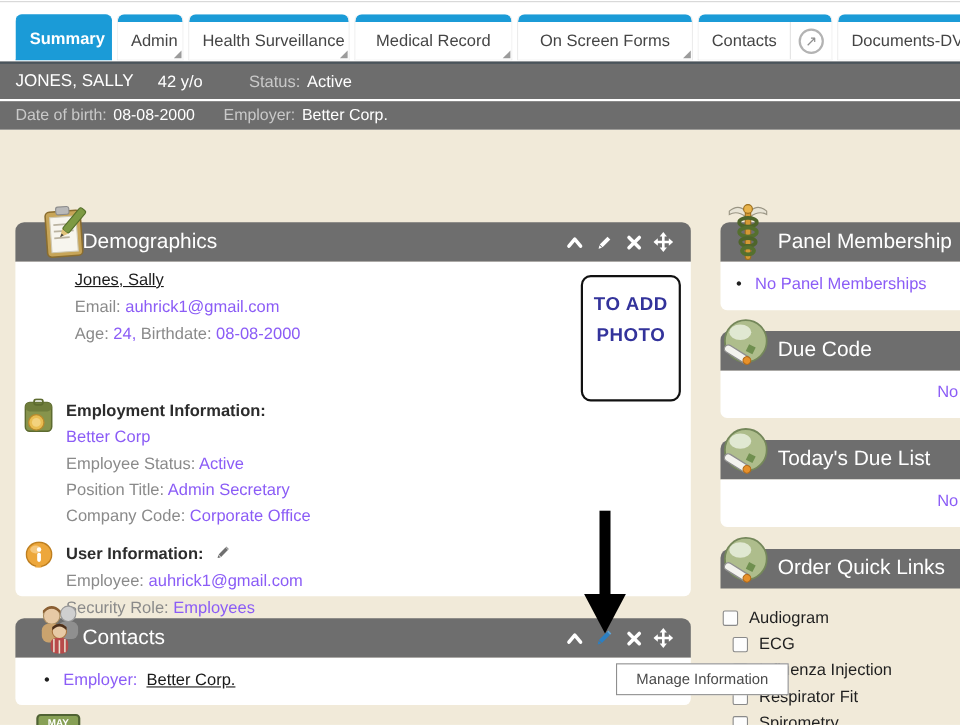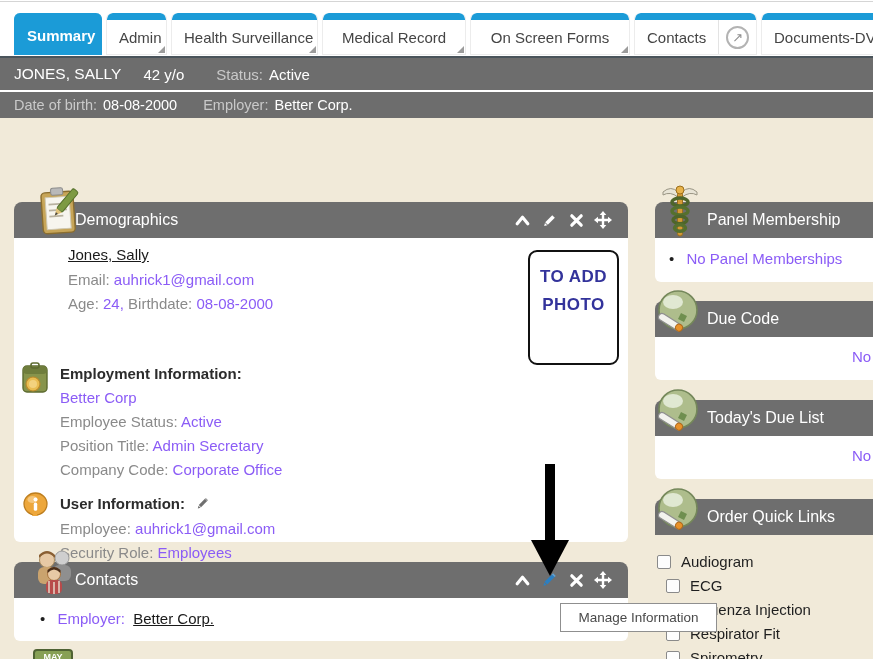--- a/index.html
+++ b/index.html
@@ -29,21 +29,21 @@
           border-top:2px solid #4a545b; display:flex; align-items:center; font-size:15px; }
   .bar2 { position:absolute; left:0; top:92px; width:100%; height:26px; background:#6d6d6d;
           display:flex; align-items:center; font-size:14.5px; }
   .bar-label { color:#c9c9c9; }
   .bar-value { color:#ffffff; }
   
   .content-bg { position:absolute; left:0; top:118px; width:100%; height:541px; background:#f1ead9; }
   .panel { position:absolute; }
   .phead { position:relative; height:36px; background:#6e6e6e; border-radius:8px 8px 0 0;
            display:flex; align-items:center; }
-  .ptitle { color:#fff; font-size:16px; }
+  .ptitle { color:#fff; font-size:19px; }
   .pbody { background:#fff; border-radius:0 0 6px 6px; position:relative; }
   .hicons { position:absolute; right:16px; top:0; height:36px; display:flex; align-items:center; gap:9px; }
   .hicon { width:18px; height:18px; display:flex; align-items:center; justify-content:center; }
   .glabel { color:#8a8a8a; }
   .gval { color:#8b5cf6; }
   .line { position:absolute; font-size:15px; white-space:nowrap; }
   .bold { font-weight:bold; color:#2c2c2c; }
   .namelink { color:#1a1a1a; text-decoration:underline; }
   .photo { position:absolute; border:2px solid #111; border-radius:9px; background:#fff;
            text-align:center; font-weight:bold; font-size:17px; color:#33339b; line-height:28px; padding-top:11px; letter-spacing:0.5px; }
@@ -99,21 +99,21 @@
     <div class="lbl">Documents-DV</div>
     <div class="extzone">
       <div class="extcircle">↗</div>
     </div>
   </div>
 </div>
 
 <div class="bar1">
   <span class="bar-value" style="margin-left:14px;font-size:15.5px">JONES, SALLY</span>
   <span class="bar-value" style="margin-left:22px">42 y/o</span>
-  <span class="bar-label" style="margin-left:32px">Status:</span>
+  <span class="bar-label" style="margin-left:42px">Status:</span>
   <span class="bar-value" style="margin-left:6px">Active</span>
 </div>
 <div class="bar2">
   <span class="bar-label" style="margin-left:14px">Date of birth:</span>
   <span class="bar-value" style="margin-left:6px">08-08-2000</span>
   <span class="bar-label" style="margin-left:26px">Employer:</span>
   <span class="bar-value" style="margin-left:6px">Better Corp.</span>
 </div>
 
 <div class="content-bg"></div>

